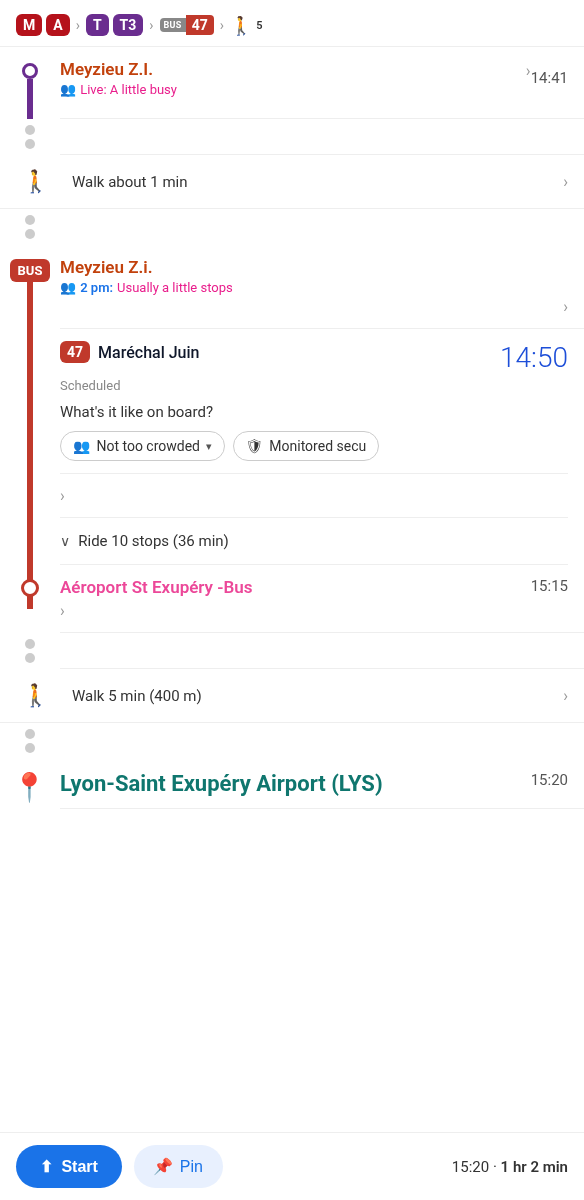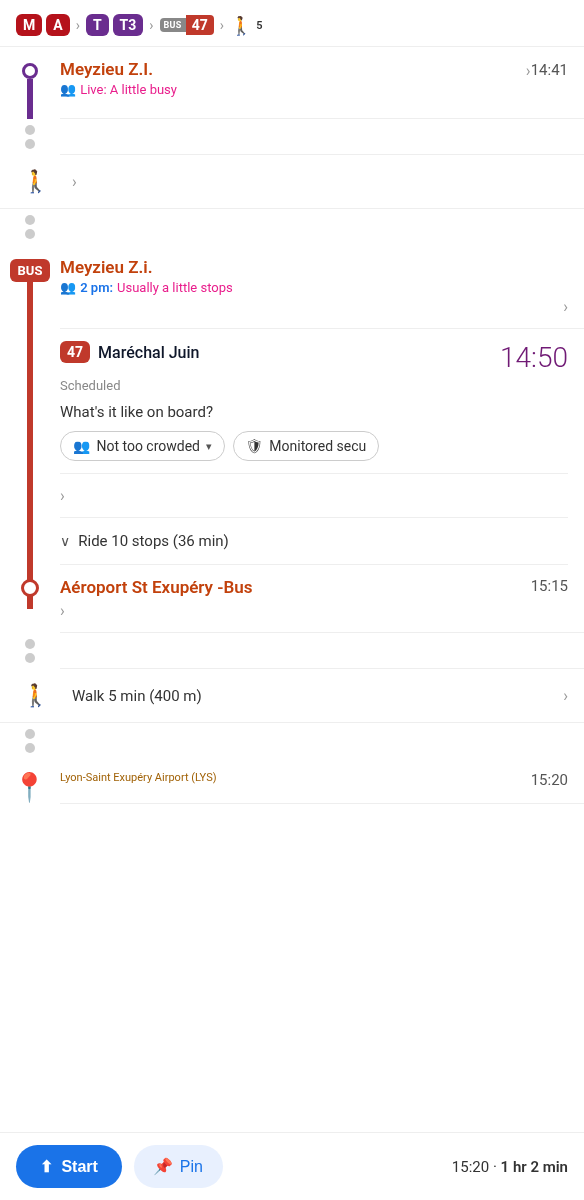--- a/index.html
+++ b/index.html
@@ -133,21 +133,21 @@
     .station-name {
       font-size: 17px;
       font-weight: 600;
       color: #c2410c;
     }
 
     .station-time {
       font-size: 15px;
       color: #555;
       float: right;
-      margin-top: 2px;
+      margin-top: 10px;
     }
 
     .station-meta {
       font-size: 13px;
       color: #e91e8c;
       margin-top: 3px;
       display: flex;
       align-items: center;
       gap: 4px;
     }
@@ -232,21 +232,21 @@
 
     .bus-destination {
       font-size: 16px;
       font-weight: 500;
       color: #0f172a;
     }
 
     .bus-time-big {
       font-size: 28px;
       font-weight: 300;
-      color: #701a75;
+      color: #1d4ed8;
     }
 
     .bus-scheduled {
       font-size: 13px;
       color: #888;
       margin-bottom: 10px;
     }
 
     .bus-question {
       font-size: 15px;
@@ -338,21 +338,21 @@
 
     .arrival-content {
       flex: 1;
       padding: 12px 16px 12px 0;
       border-bottom: 1px solid #eee;
     }
 
     .arrival-name {
       font-size: 17px;
       font-weight: 600;
-      color: #c2410c;
+      color: #ec4899;
     }
 
     .arrival-time {
       font-size: 15px;
       color: #555;
       float: right;
     }
 
     .arrival-chevron {
       font-size: 16px;
@@ -380,23 +380,23 @@
       color: #e74c3c;
     }
 
     .destination-content {
       flex: 1;
       padding: 12px 16px 12px 0;
       border-bottom: 1px solid #eee;
     }
 
     .destination-name {
-      font-size: 11px;
-      font-weight: 400;
-      color: #a16207;
+      font-size: 22px;
+      font-weight: 700;
+      color: #0f766e;
     }
 
     .destination-time {
       font-size: 15px;
       color: #555;
       float: right;
     }
 
     
     .bottom-bar {
@@ -509,20 +509,21 @@
       <div style="display:flex;flex-direction:column;align-items:center;gap:4px;padding:6px 0;">
         <div class="timeline-dot-small"></div>
         <div class="timeline-dot-small"></div>
       </div>
     </div>
     <div style="flex:1;border-bottom:1px solid #eee;"></div>
   </div>
 
   <div class="walk-row">
     <div class="walk-icon-wrap">🚶</div>
+    <div class="walk-text">Walk about 1 min</div>
     <div class="walk-chevron">›</div>
   </div>
 
   <div class="spacer-row">
     <div class="spacer-left">
       <div style="display:flex;flex-direction:column;align-items:center;gap:4px;padding:6px 0;">
         <div class="timeline-dot-small"></div>
         <div class="timeline-dot-small"></div>
       </div>
     </div>

